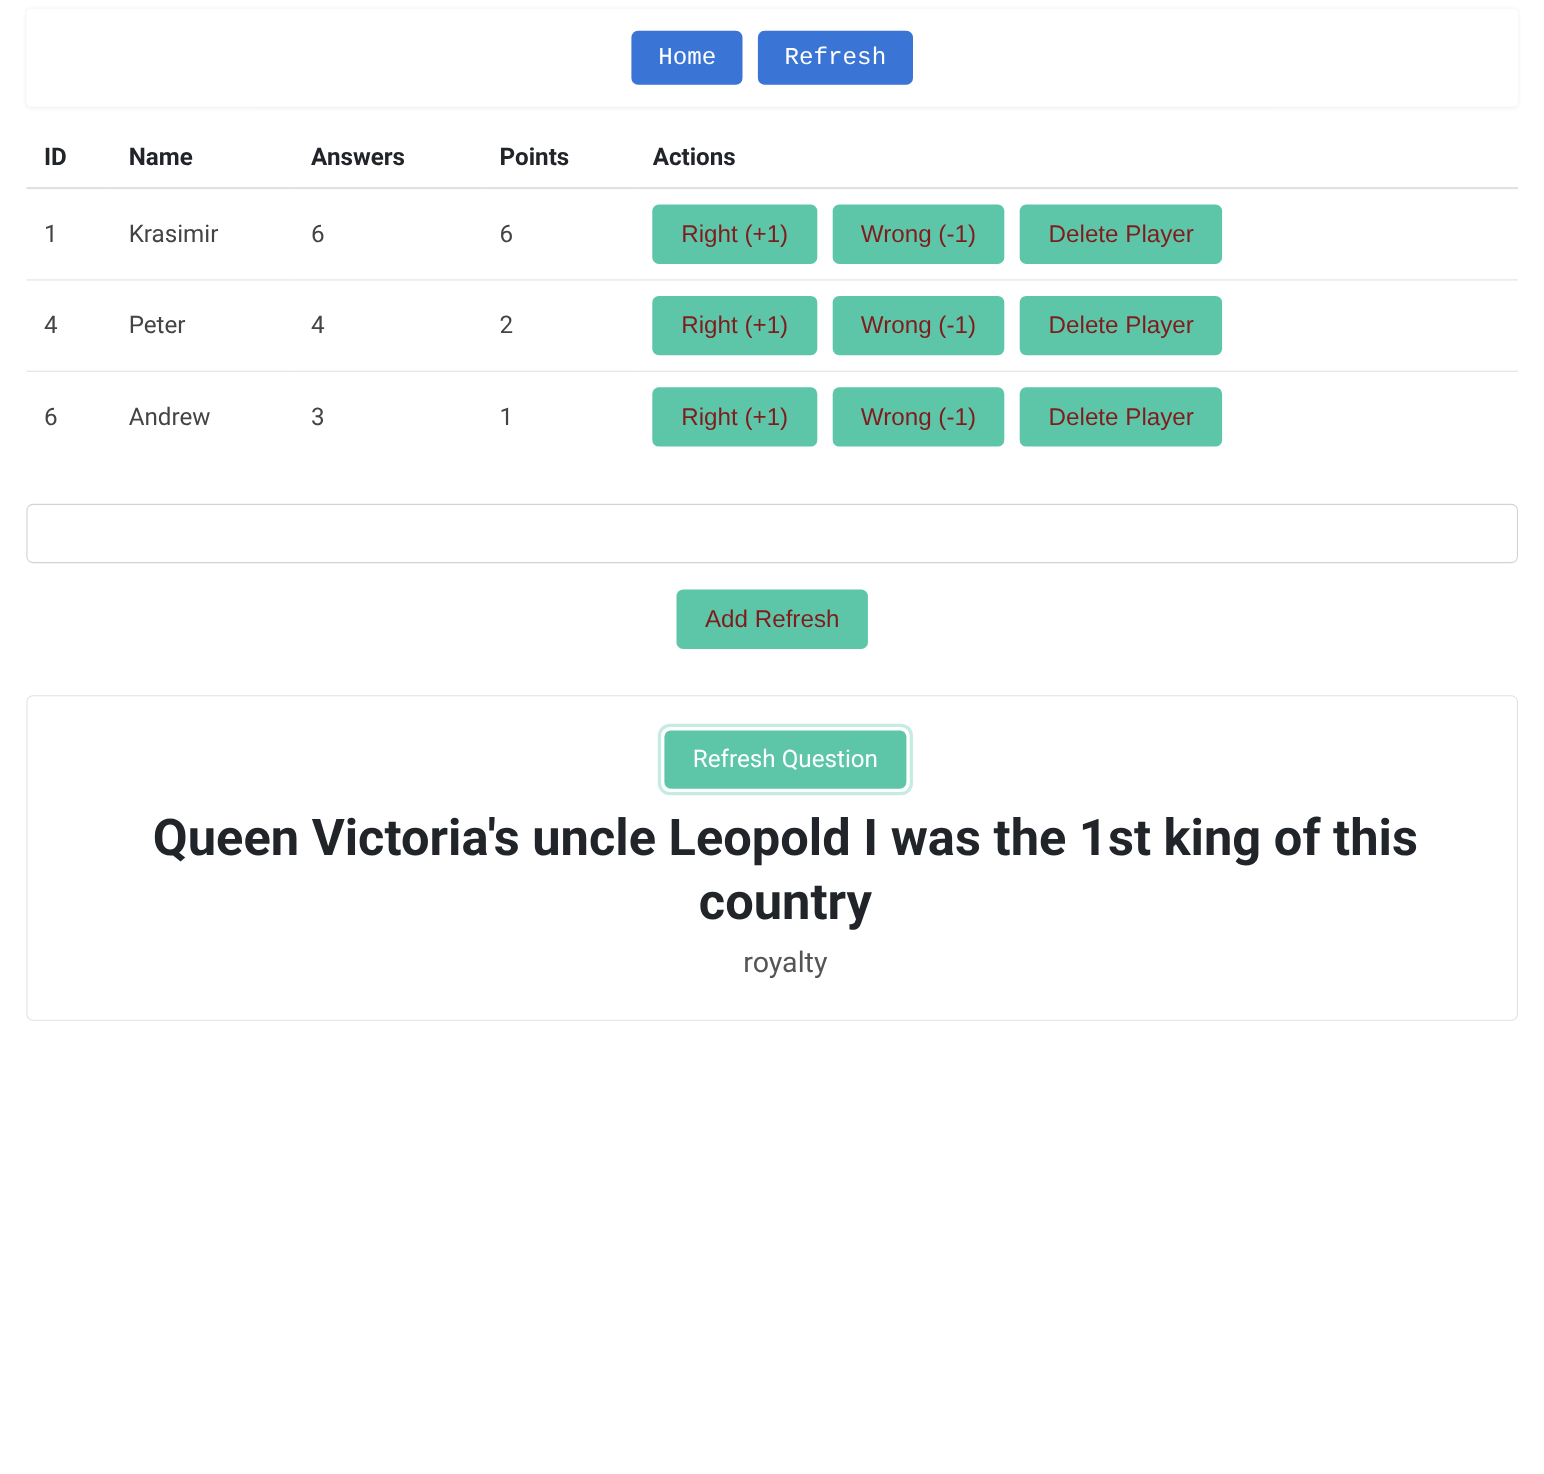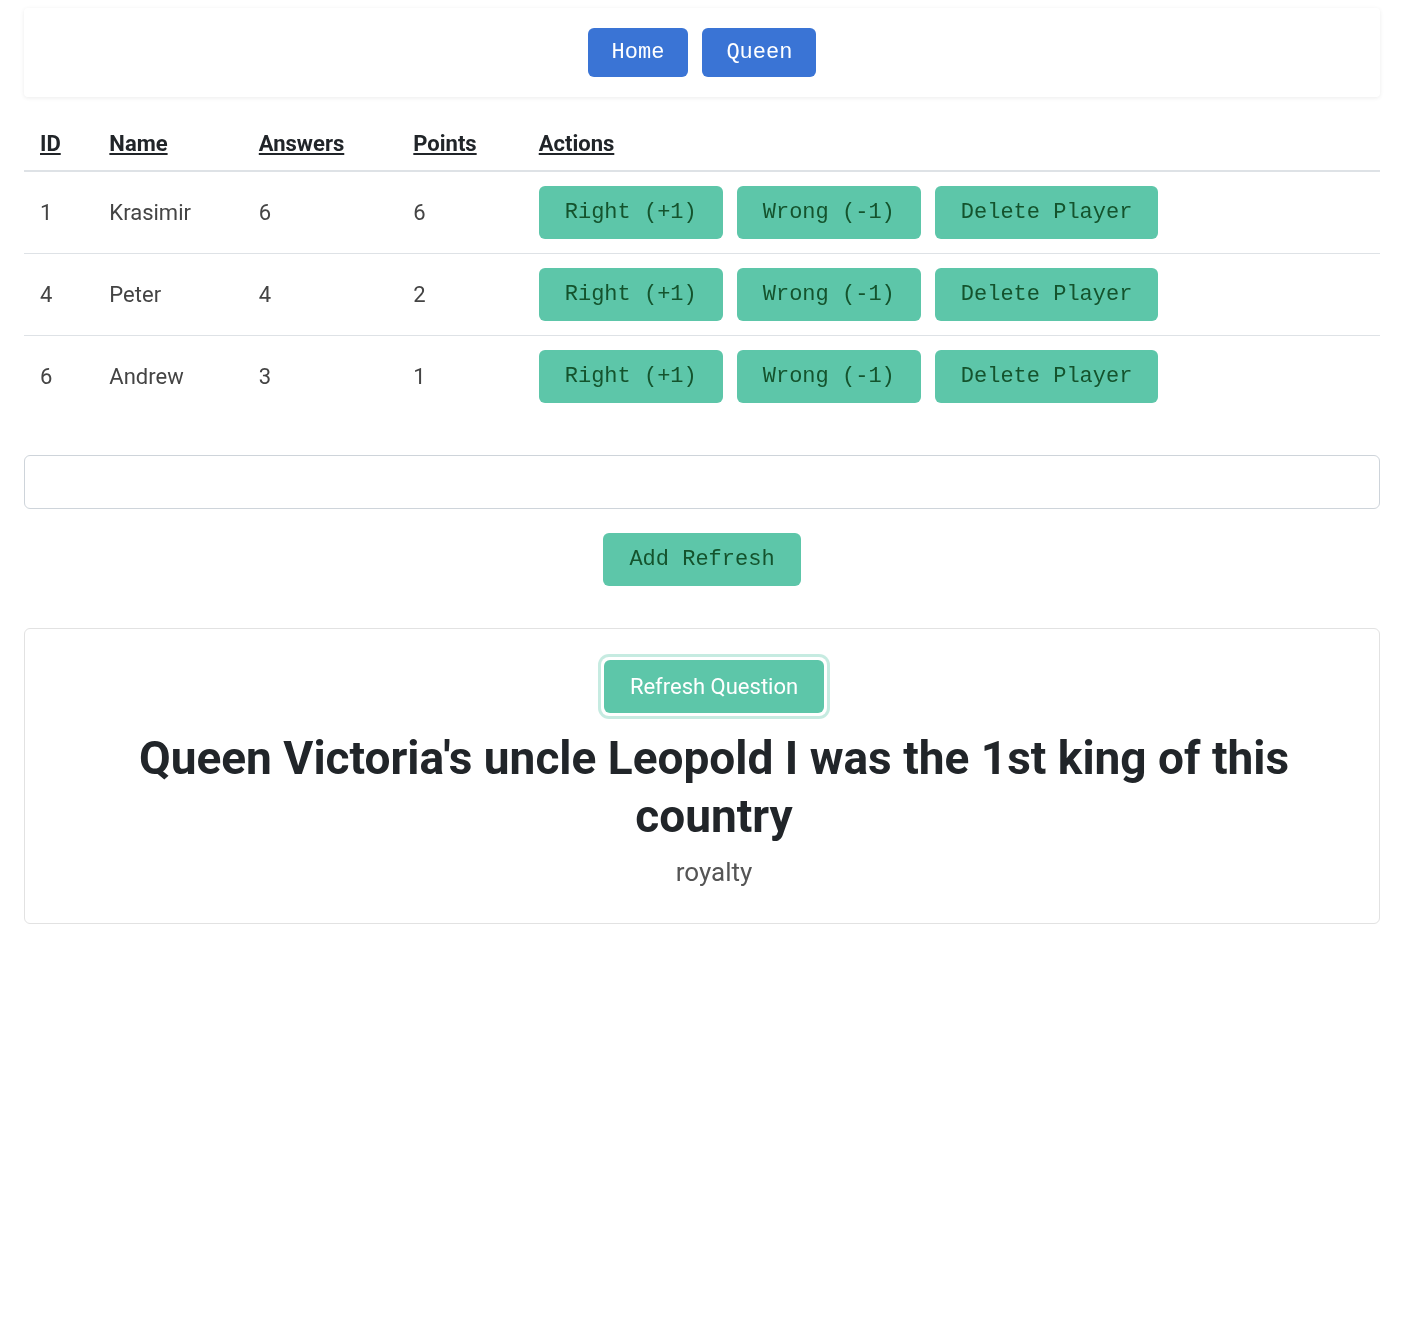--- a/index.html
+++ b/index.html
@@ -40,43 +40,42 @@
       border-collapse: collapse;
       margin-bottom: 38px;
     }
     table.players th {
       text-align: left;
       font-weight: 700;
       font-size: 22px;
       padding: 14px 16px;
       border-bottom: 2px solid #dee2e6;
       color: #212529;
-      text-decoration: underline;
     }
     table.players td {
       padding: 14px 16px;
       border-top: 1px solid #dee2e6;
       vertical-align: middle;
       font-size: 22px;
       color: #444;
     }
     .actions-cell {
       display: flex;
       gap: 14px;
       flex-wrap: wrap;
     }
     .btn-teal {
       background: #5dc6a9;
-      color: #14532d;
+      color: #7f1d1d;
       border: none;
       border-radius: 6px;
       padding: 14px 26px;
       font-size: 22px;
       cursor: pointer;
-      font-family: Liberation Mono, monospace;
+      font-family: Liberation Sans, sans-serif;
     }
     .input-row {
       margin-bottom: 24px;
     }
     .text-input {
       width: 100%;
       font-size: 21px;
       padding: 14px 16px;
       border: 1px solid #ced4da;
       border-radius: 6px;
@@ -133,21 +132,21 @@
       text-align: center;
       font-size: 24px;
       color: #444;
     }
   </style>
 </head>
 <body>
 
 <div class="navbar">
   <button class="nav-btn">Home</button>
-  <button class="nav-btn">Queen</button>
+  <button class="nav-btn">Refresh</button>
 </div>
 
 <table class="players">
   <thead>
     <tr>
       <th>ID</th>
       <th>Name</th>
       <th>Answers</th>
       <th>Points</th>
       <th>Actions</th>

